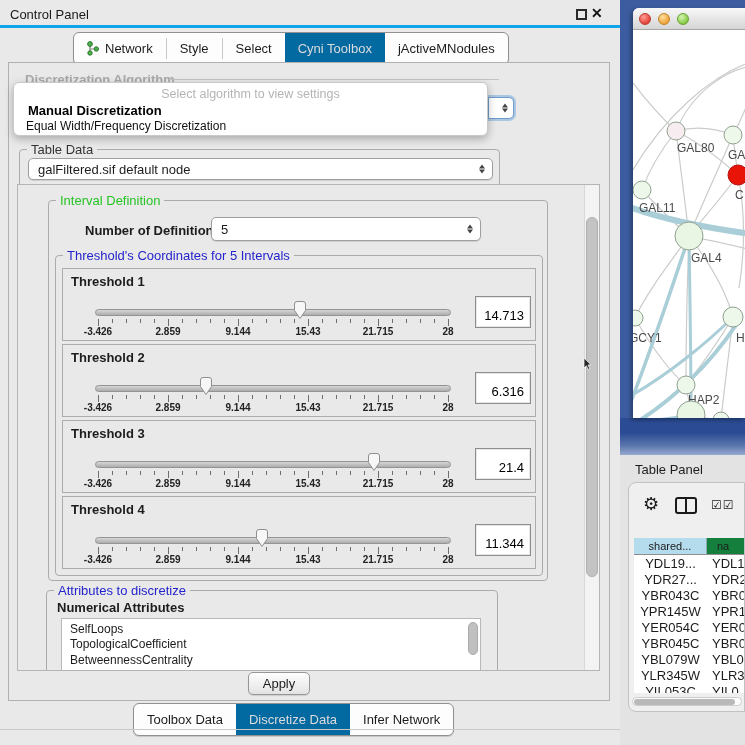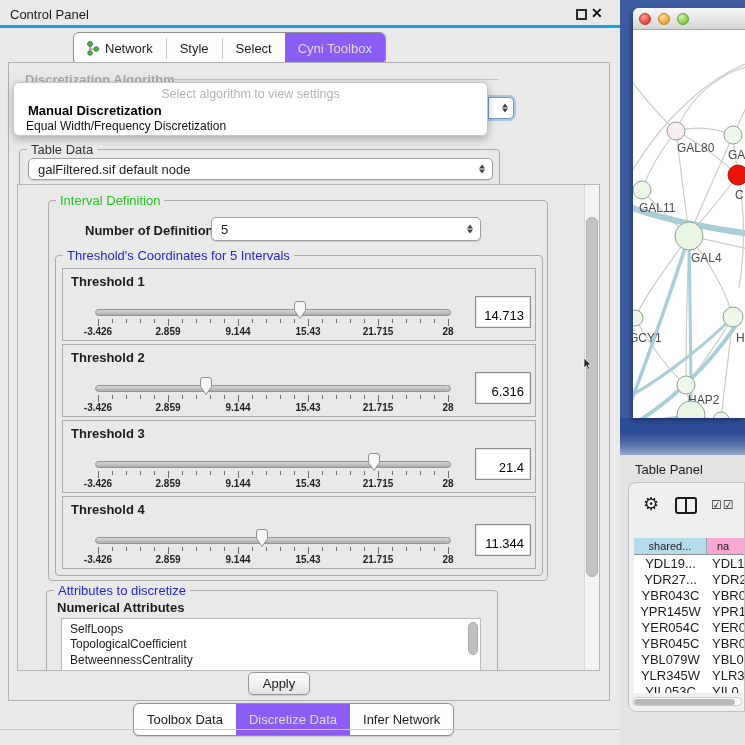--- a/index.html
+++ b/index.html
@@ -11,21 +11,21 @@
   .cp-titlebar { position:absolute; left:0; top:0; width:620px; height:28px; border-bottom:3px solid #0ea5e9; }
   .cp-title { position:absolute; left:10px; top:7px; font-size:13px; color:#1a1a1a; }
   .float-icon { position:absolute; left:576px; top:9px; width:11px; height:11px; border:2px solid #2a2a2a; background:transparent; }
   .close-icon { position:absolute; left:591px; top:5px; font-size:14px; font-weight:bold; color:#111; }
 
   
   .tabbar { position:absolute; display:flex; align-items:stretch; background:#fdfdfd;
             border:1px solid #909090; border-radius:6px; overflow:hidden; height:33px;
             box-shadow:0 1px 1px rgba(0,0,0,.15); }
   .tab { display:flex; align-items:center; padding:0 13px; font-size:13px; cursor:default; background:transparent; }
-  .tab.selected { background:#8b5cf6; color:#dcdcdc; }
+  .tab.selected { background:#0369a1; color:#dcdcdc; }
   .tab-sep { width:1px; background:#c8c8c8; margin:5px 0; }
   .net-icon { margin-right:6px; display:inline-flex; }
 
   
   .main-panel { position:absolute; left:8px; top:62px; width:602px; height:639px;
                 border:1px solid #b0b0b0; background:#e9e9e9; }
   .faded-title { position:absolute; left:16px; top:9px; font-size:13px; font-weight:bold; color:#a9a9a9; }
   .faded-line { position:absolute; left:160px; top:16px; width:330px; height:1px; background:#c4c4c4; }
 
   .combo-fragment { position:absolute; left:479px; top:34px; width:26px; height:22px; background:#fff;
@@ -101,21 +101,21 @@
   .tp-inner { position:absolute; left:8px; top:27px; width:117px; height:230px; background:#efefef;
               border:1px solid #c2c2c2; border-radius:8px 0 0 8px; overflow:hidden; }
   .gear-icon { position:absolute; left:14px; top:10px; font-size:18px; color:#1a1a1a; font-family:"DejaVu Sans",sans-serif; }
   .split-icon { position:absolute; left:46px; top:14px; width:22px; height:17px; border:2px solid #1a1a1a; border-radius:3px; }
   .split-icon::after { content:""; position:absolute; left:8px; top:0; width:2px; height:13px; background:#1a1a1a; }
   .checks-icon { position:absolute; left:82px; top:15px; font-size:12px; letter-spacing:1px; color:#1a1a1a;
                  font-family:"DejaVu Sans",sans-serif; }
   .thead { position:absolute; left:5px; top:55px; width:112px; height:17px; display:flex; }
   .th-cell { font-size:11px; padding-top:2px; text-align:center; border-bottom:1px solid #8e8e8e; }
   .th-c1 { width:73px; background:#b4dcec; border-right:1px solid #8fa8b2; }
-  .th-c2 { flex:1; background:#f9a8d4; text-align:left; padding-left:10px; }
+  .th-c2 { flex:1; background:#15803d; text-align:left; padding-left:10px; }
   .tbody { position:absolute; left:5px; top:72px; width:112px; height:138px; background:#fff; overflow:hidden; }
   .t-row { display:flex; height:16px; font-size:13px; background:#fff; }
   .t-c1 { width:73px; text-align:center; padding-top:1px; white-space:nowrap; overflow:hidden; }
   .t-c2 { flex:1; padding:1px 0 0 5px; white-space:nowrap; overflow:hidden; }
   .h-scrollbar { position:absolute; left:3px; top:214px; width:110px; height:9px; background:#fdfdfd;
                  border:1px solid #cccccc; border-radius:5px; }
   .h-thumb { position:absolute; left:1px; top:0.5px; width:101px; height:6px; background:#b9b9b9; border-radius:4px; }
 
   .mouse-cursor { position:absolute; left:583px; top:358px; z-index:60; }
 </style>
@@ -145,20 +145,23 @@
     <div class="tab-sep"></div>
     <div class="tab">
         <span>Style</span>
       </div>
     <div class="tab-sep"></div>
     <div class="tab">
         <span>Select</span>
       </div>
     <div class="tab selected">
         <span>Cyni Toolbox</span>
+      </div>
+    <div class="tab">
+        <span>jActiveMNodules</span>
       </div>
   </div>
 
   <div class="main-panel">
     <span class="faded-title">Discretization Algorithm</span>
     <div class="faded-line"></div>
 
     <div class="combo-fragment">
       <span class="stepper">
           <b class="up"></b>

